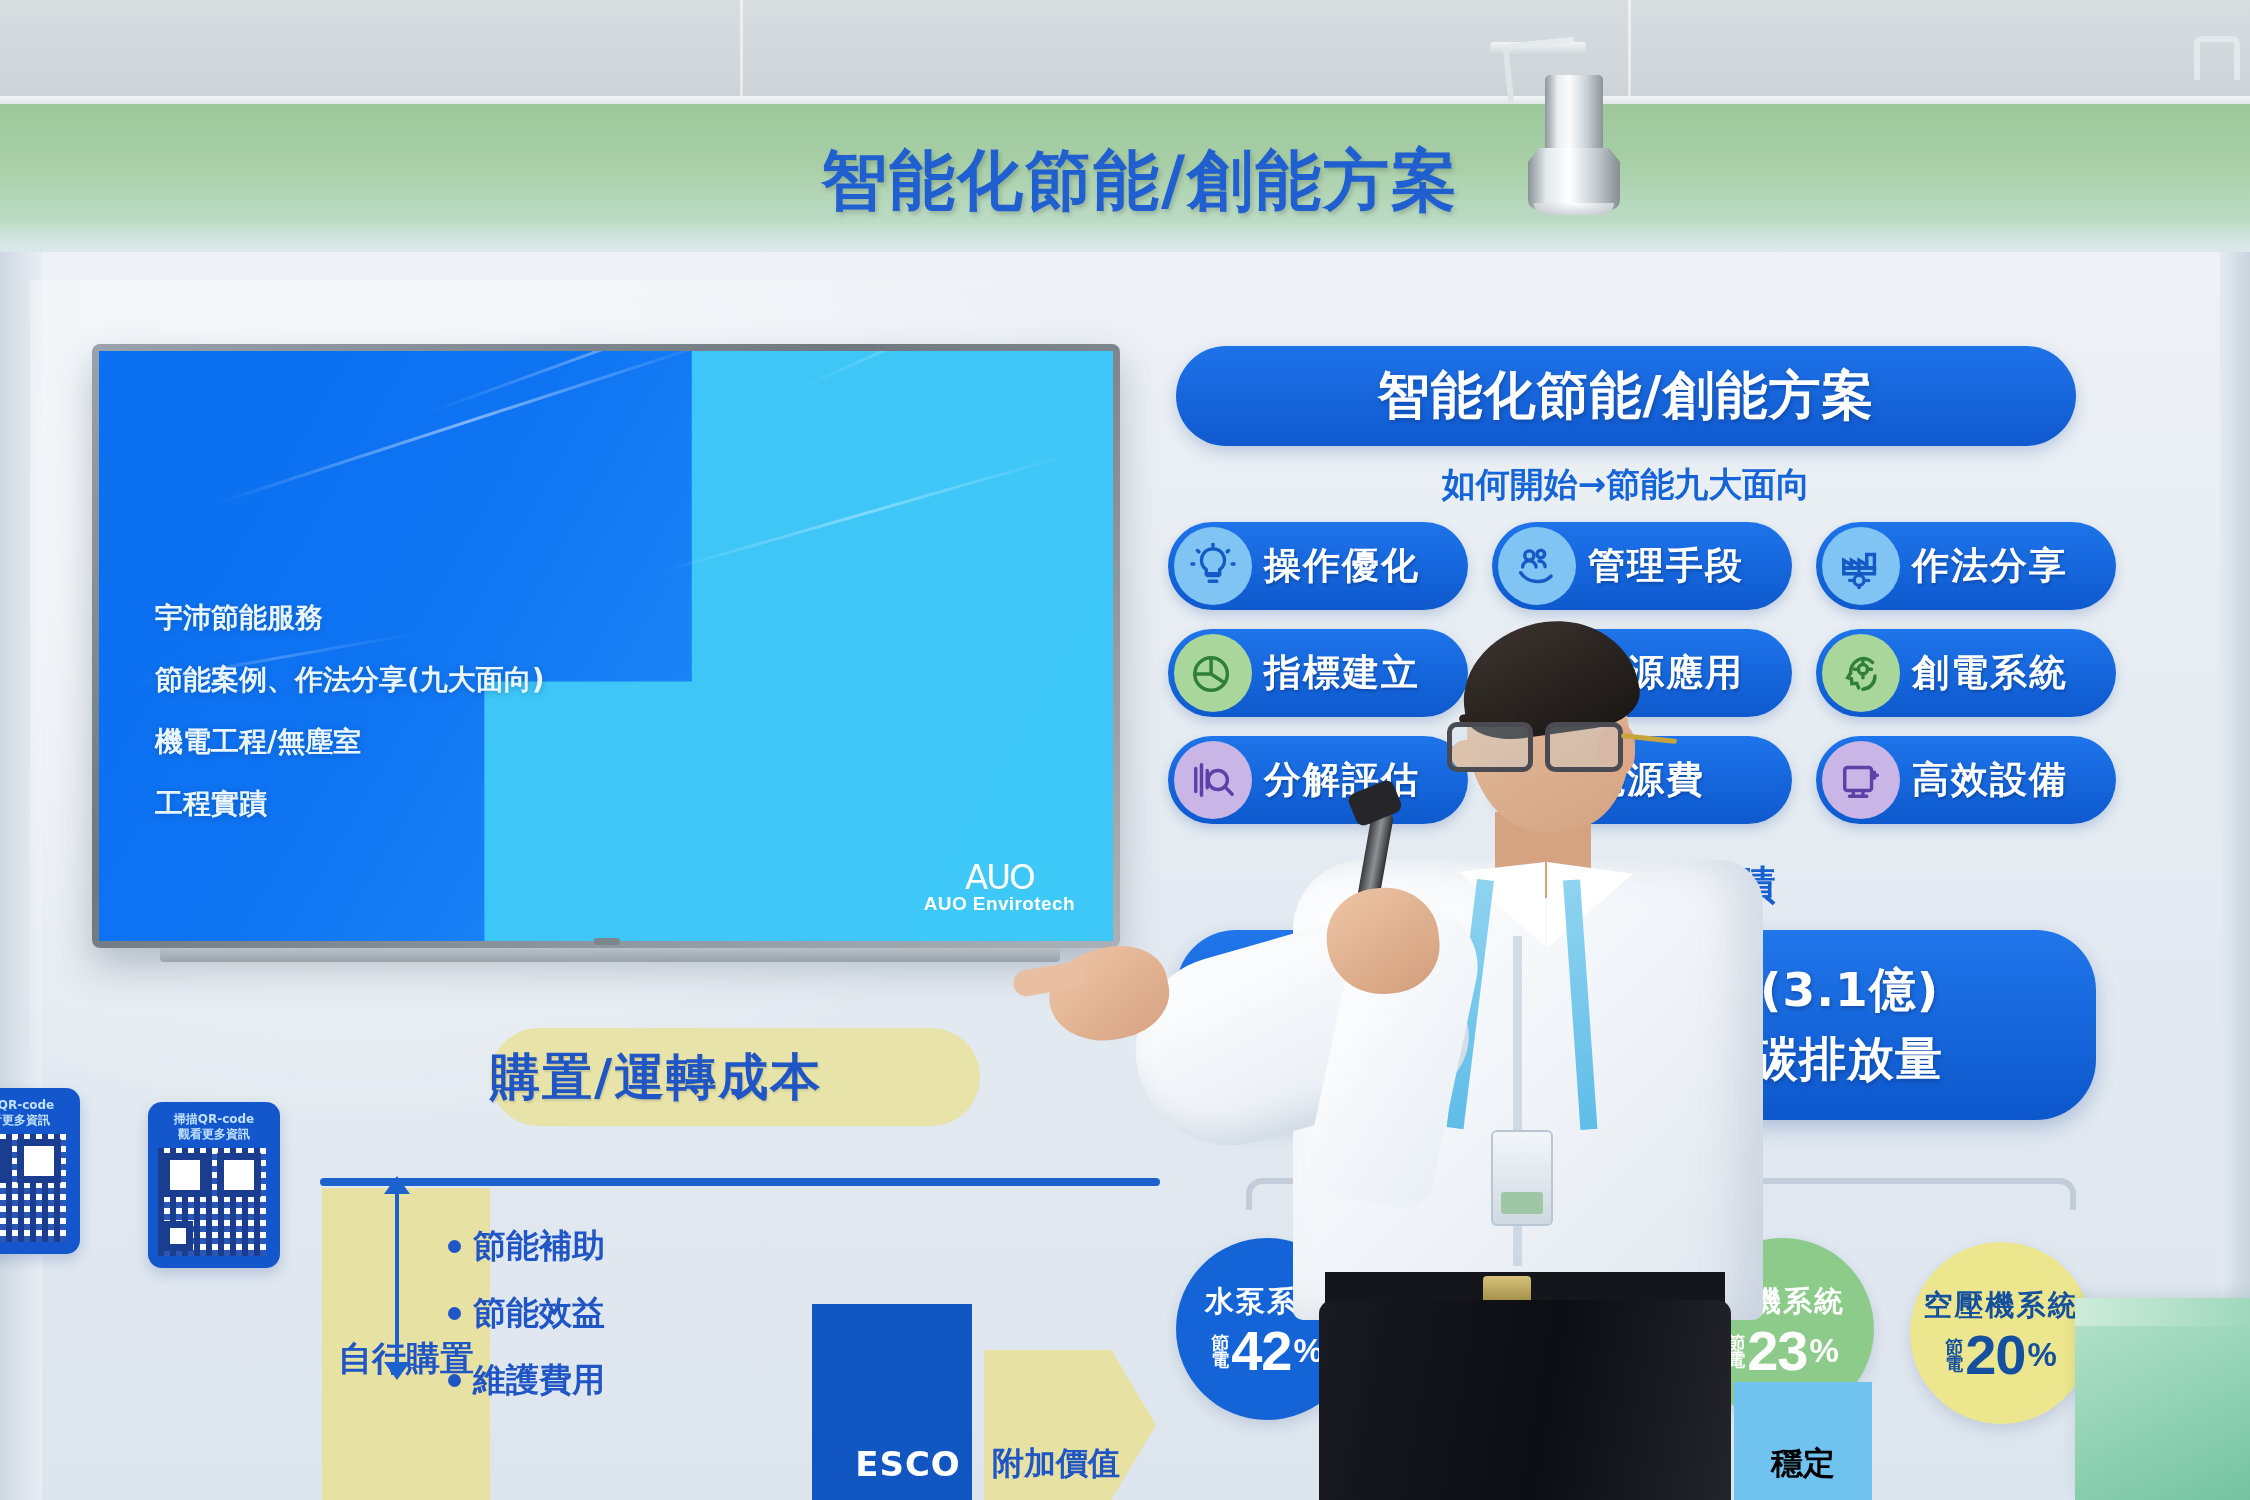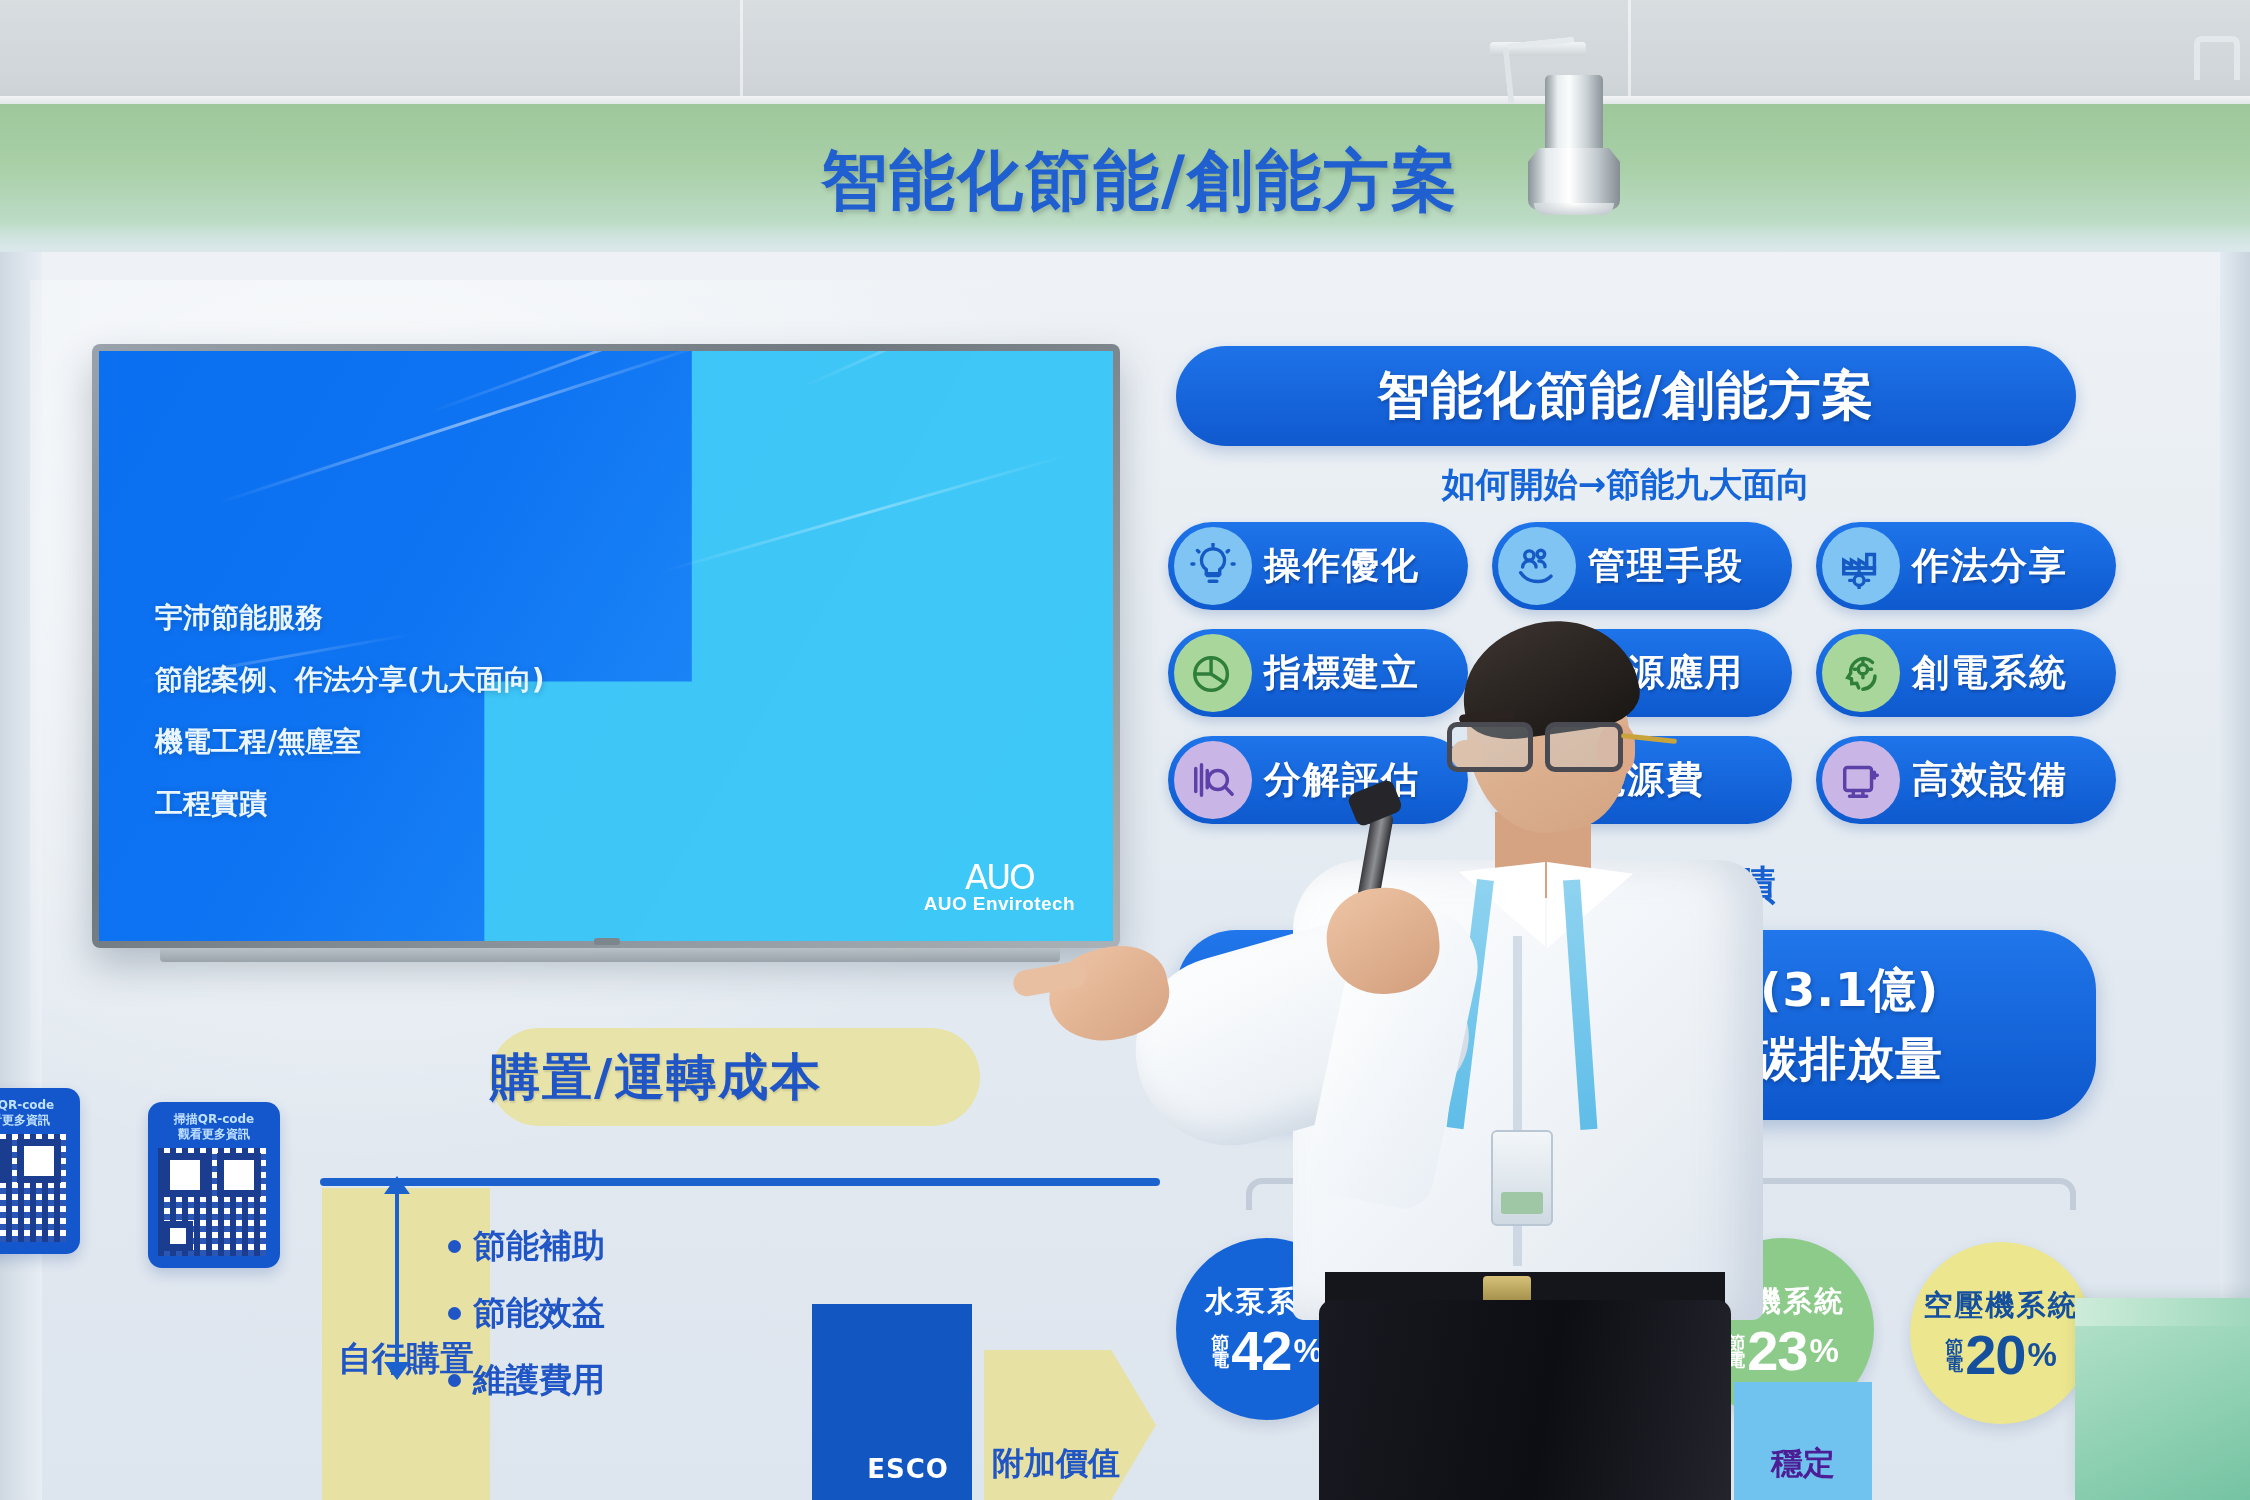--- a/index.html
+++ b/index.html
@@ -281,27 +281,27 @@
     background: #1c62cf; border-radius: 4px;
   }
   .bar { position: absolute; bottom: 0; }
   .bar .cap {
     position: absolute; left: 0; right: 0; text-align: center;
     font-weight: 800; font-family: "DejaVu Sans", "Liberation Sans", sans-serif;
   }
   .bar-self  { left: 22px;  width: 168px; height: 312px; background: #e7e2a4; }
   .bar-self .cap { top: 150px; font-size: 34px; color: #1f55c4; line-height: 1.22; }
   .bar-esco  { left: 512px; width: 160px; height: 196px; background: #1256c2; }
-  .bar-esco .cap { bottom: 16px; font-size: 26px; color:#fff; letter-spacing:1px;padding-left:32px; }
+  .bar-esco .cap { bottom: 16px; font-size: 34px; color:#fff; letter-spacing:1px;padding-left:32px; }
   .bar-maint { left: 1072px; width: 168px; height: 168px; background: #cbb0ea; }
   .bar-maint .cap { top: 52px; font-size: 32px; color:#3b2d7a; }
   .bar-info  { left: 1270px; width: 138px; height: 118px; background: #8cc98a; }
   .bar-info .cap { bottom: 14px; font-size: 32px; color:#1f55c4; }
   .bar-stable{ left: 1434px; width: 138px; height: 118px; background: #6fc3ee; }
-  .bar-stable .cap { bottom: 14px; font-size: 32px; color:#4c1d95; }
+  .bar-stable .cap { bottom: 14px; font-size: 32px; color:#000000; }
 
   .arrow-v {
     position: absolute; left: 95px; top: 12px; width: 4px; height: 176px; background: #1c62cf;
   }
   .arrow-v::before, .arrow-v::after {
     content:""; position:absolute; left:-11px; width:0; height:0;
     border-left: 13px solid transparent; border-right: 13px solid transparent;
   }
   .arrow-v::before { top: -14px; border-bottom: 18px solid #1c62cf; }
   .arrow-v::after  { bottom: -14px; border-top: 18px solid #1c62cf; }

